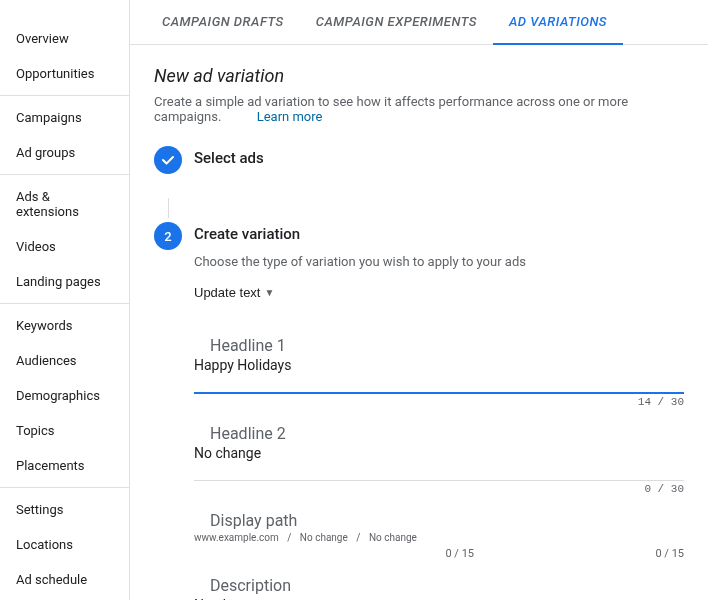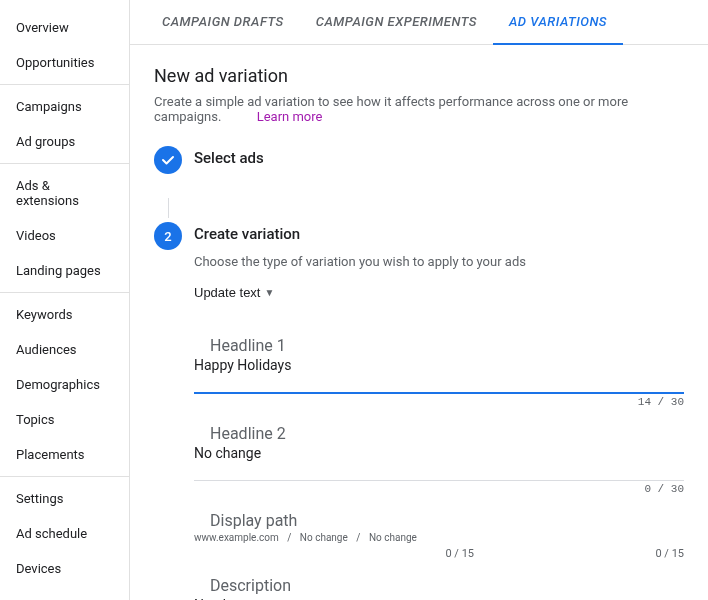--- a/index.html
+++ b/index.html
@@ -12,21 +12,21 @@
       height: 600px;
       width: 708px;
       overflow: hidden;
     }
 
     
     .sidebar {
       width: 130px;
       min-width: 130px;
       border-right: 1px solid #e0e0e0;
-      padding-top: 10px;
+      padding-top: 21px;
       overflow-y: auto;
       background: #fff;
     }
     .sidebar-item {
       display: block;
       padding: 10px 16px;
       font-size: 13px;
       color: #202124;
       cursor: pointer;
       text-decoration: none;
@@ -74,30 +74,31 @@
       flex: 1;
       overflow-y: auto;
       padding: 20px 24px;
     }
 
     .page-title {
       font-size: 18px;
       font-weight: 400;
       color: #202124;
       margin-bottom: 8px;
+      font-style: italic;
     }
 
     .description-text {
       font-size: 13px;
       color: #5f6368;
       margin-bottom: 20px;
     }
 
     .learn-more {
-      color: #a21caf;
+      color: #0369a1;
       text-decoration: none;
       padding-left: 32px;
     }
 
     
     .step {
       display: flex;
       align-items: flex-start;
       margin-bottom: 20px;
     }
@@ -289,20 +290,21 @@
   <a class="sidebar-item">Videos</a>
   <a class="sidebar-item">Landing pages</a>
   <hr class="sidebar-divider">
   <a class="sidebar-item">Keywords</a>
   <a class="sidebar-item">Audiences</a>
   <a class="sidebar-item">Demographics</a>
   <a class="sidebar-item">Topics</a>
   <a class="sidebar-item">Placements</a>
   <hr class="sidebar-divider">
   <a class="sidebar-item">Settings</a>
+  <a class="sidebar-item">Locations</a>
   <a class="sidebar-item">Ad schedule</a>
   <a class="sidebar-item">Devices</a>
 </nav>
 
 <div class="main">
 
   <div class="tabs">
     <div class="tab">CAMPAIGN DRAFTS</div>
     <div class="tab">CAMPAIGN EXPERIMENTS</div>
     <div class="tab active">AD VARIATIONS</div>

